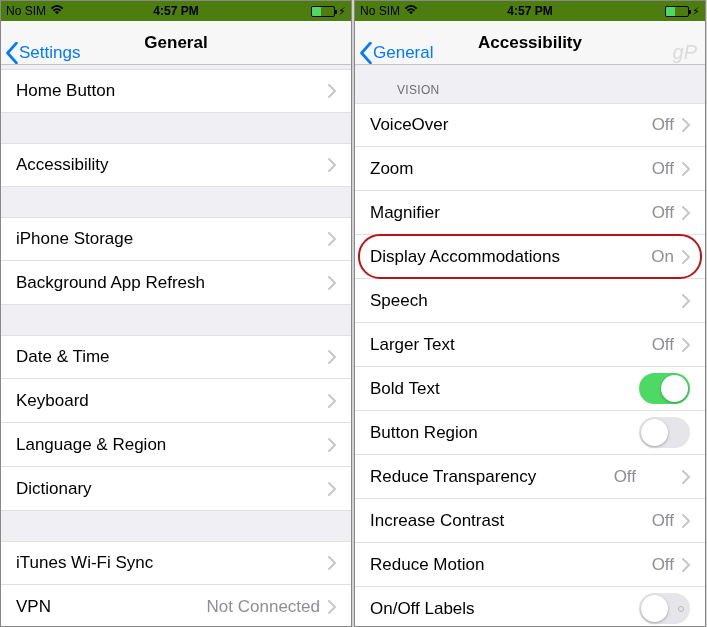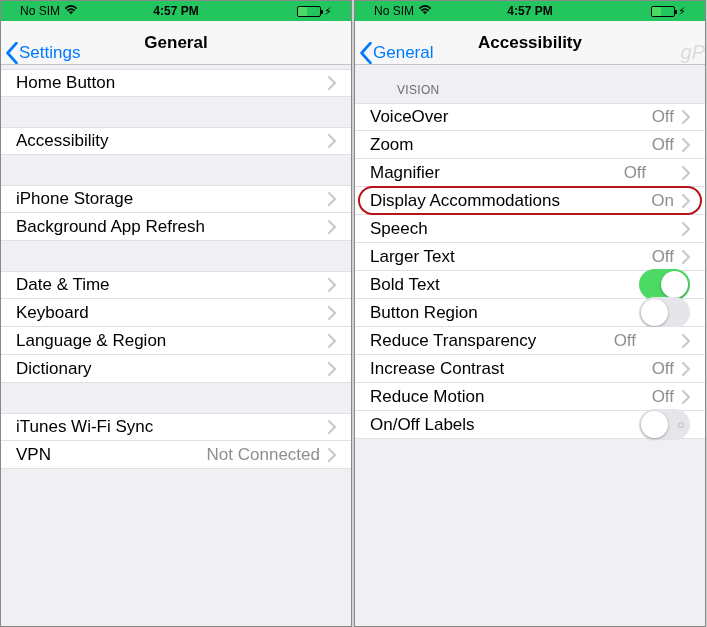--- a/index.html
+++ b/index.html
@@ -1,54 +1,54 @@
 <!DOCTYPE html>
 <html><head>
   <meta charset="utf-8">
   <style>
     * { box-sizing: border-box; margin: 0; padding: 0; font-family: -apple-system, "Helvetica Neue", Arial, sans-serif; }
     body { background: #d0d0d0; display: flex; gap: 2px; }
     .phone { width: 352px; height: 627px; background: #efeff4; border: 1px solid #888; display: flex; flex-direction: column; overflow: hidden; }
 
-    .status-bar { height: 20px; background: #22c55e; display: flex; align-items: center; padding: 0 19px; font-size: 12px; font-weight: 500; position: relative; }
+    .status-bar { height: 20px; background: #4d7c0f; display: flex; align-items: center; padding: 0 5px; font-size: 12px; font-weight: 500; position: relative; }
     .status-left { display: flex; align-items: center; gap: 4px; }
     .status-center { position: absolute; left: 50%; transform: translateX(-50%); font-weight: 600; }
     .status-right { margin-left: auto; display: flex; align-items: center; gap: 3px; }
     .wifi-icon svg { width: 14px; height: 12px; }
     .battery { width: 24px; height: 11px; border: 1px solid #000; border-radius: 2px; position: relative; }
     .battery::after { content: ""; position: absolute; right: -3px; top: 3px; width: 2px; height: 4px; background: #000; border-radius: 0 1px 1px 0; }
     .battery-fill { height: 100%; background: #4cd964; width: 38%; border-radius: 1px 0 0 1px; }
     .bolt { font-size: 11px; }
 
     .nav-bar { height: 44px; background: #f7f7f8; border-bottom: 1px solid #c4c4c6; display: flex; align-items: center; position: relative; }
     .nav-back { display: flex; align-items: center; color: #007aff; font-size: 17px; padding-left: 4px; cursor: pointer; margin-top: 20px; }
     .nav-back svg { width: 14px; height: 22px; }
     .nav-title { position: absolute; left: 50%; transform: translateX(-50%); font-size: 17px; font-weight: 600; }
 
     .content { flex: 1; overflow-y: hidden; }
     .group-gap { height: 30px; }
     .group-header { font-size: 12px; color: #6d6d72; padding: 6px 15px 6px 15px; text-transform: uppercase; letter-spacing: 0.3px; margin-left: 27px; }
 
-    .row { height: 28px; background: #fff; display: flex; align-items: center; padding: 0 15px; border-bottom: 1px solid #e0e0e3; position: relative; cursor: pointer; }
+    .row { height: 44px; background: #fff; display: flex; align-items: center; padding: 0 15px; border-bottom: 1px solid #e0e0e3; position: relative; cursor: pointer; }
     .row:first-of-type { border-top: 1px solid #e0e0e3; }
     .row-label { font-size: 17px; color: #000; flex: 1; }
     .row-value { font-size: 17px; color: #8e8e93; margin-right: 8px; }
     .chevron { color: #c7c7cc; }
     .chevron svg { width: 8px; height: 14px; display: block; }
 
     .toggle { width: 51px; height: 31px; border-radius: 16px; background: #e5e5ea; position: relative; transition: background .2s; }
     .toggle.on { background: #4cd964; }
     .toggle-knob { width: 27px; height: 27px; background: #fff; border-radius: 50%; position: absolute; top: 2px; left: 2px; box-shadow: 0 1px 3px rgba(0,0,0,.3); transition: left .2s; }
     .toggle.on .toggle-knob { left: 22px; }
     .toggle-knob-dot { position: absolute; right: 6px; top: 50%; transform: translateY(-50%); width: 6px; height: 6px; border: 1px solid #bbb; border-radius: 50%; }
 
     .highlight-ring { position: absolute; border: 2.5px solid #b8131a; border-radius: 22px; top: -1px; bottom: -1px; left: 3px; right: 3px; pointer-events: none; }
 
     .first-border-top { border-top: 1px solid #e0e0e3; }
-    .watermark { position: absolute; right: 0; top: 40px; color: rgba(200,200,200,.6); font-size: 20px; font-style: italic; pointer-events: none; }
+    .watermark { position: absolute; right: 8px; top: 40px; color: rgba(200,200,200,.6); font-size: 20px; font-style: italic; pointer-events: none; }
   </style>
 </head>
 <body>
 
 <div class="phone">
   <div class="status-bar">
     <div class="status-left">
       <span>No SIM</span>
       <span class="wifi-icon"><svg viewBox="0 0 20 16">
             <path d="M10 14 L7 11 Q10 8.5 13 11 Z M4 8 Q10 3 16 8 L14 10 Q10 6 6 10 Z M1 5 Q10 -3 19 5 L17 7 Q10 0 3 7 Z" fill="#000"></path>
@@ -200,21 +200,21 @@
       </div>
       <div class="row" style="position:relative;">
         <span class="row-label">Zoom</span>
         <span class="row-value">Off</span>
         <span class="chevron">
           <svg viewBox="0 0 8 14">
             <path d="M1 1 L7 7 L1 13" stroke="#c7c7cc" stroke-width="2" fill="none" stroke-linecap="round" stroke-linejoin="round"></path>
           </svg>
         </span>
       </div>
-      <div class="row" style="position:relative;gap:28px;">
+      <div class="row" style="position:relative;">
         <span class="row-label">Magnifier</span>
         <span class="row-value">Off</span>
         <span class="chevron">
           <svg viewBox="0 0 8 14">
             <path d="M1 1 L7 7 L1 13" stroke="#c7c7cc" stroke-width="2" fill="none" stroke-linecap="round" stroke-linejoin="round"></path>
           </svg>
         </span>
       </div>
       <div class="row" style="position:relative;">
         <div class="highlight-ring"></div>

